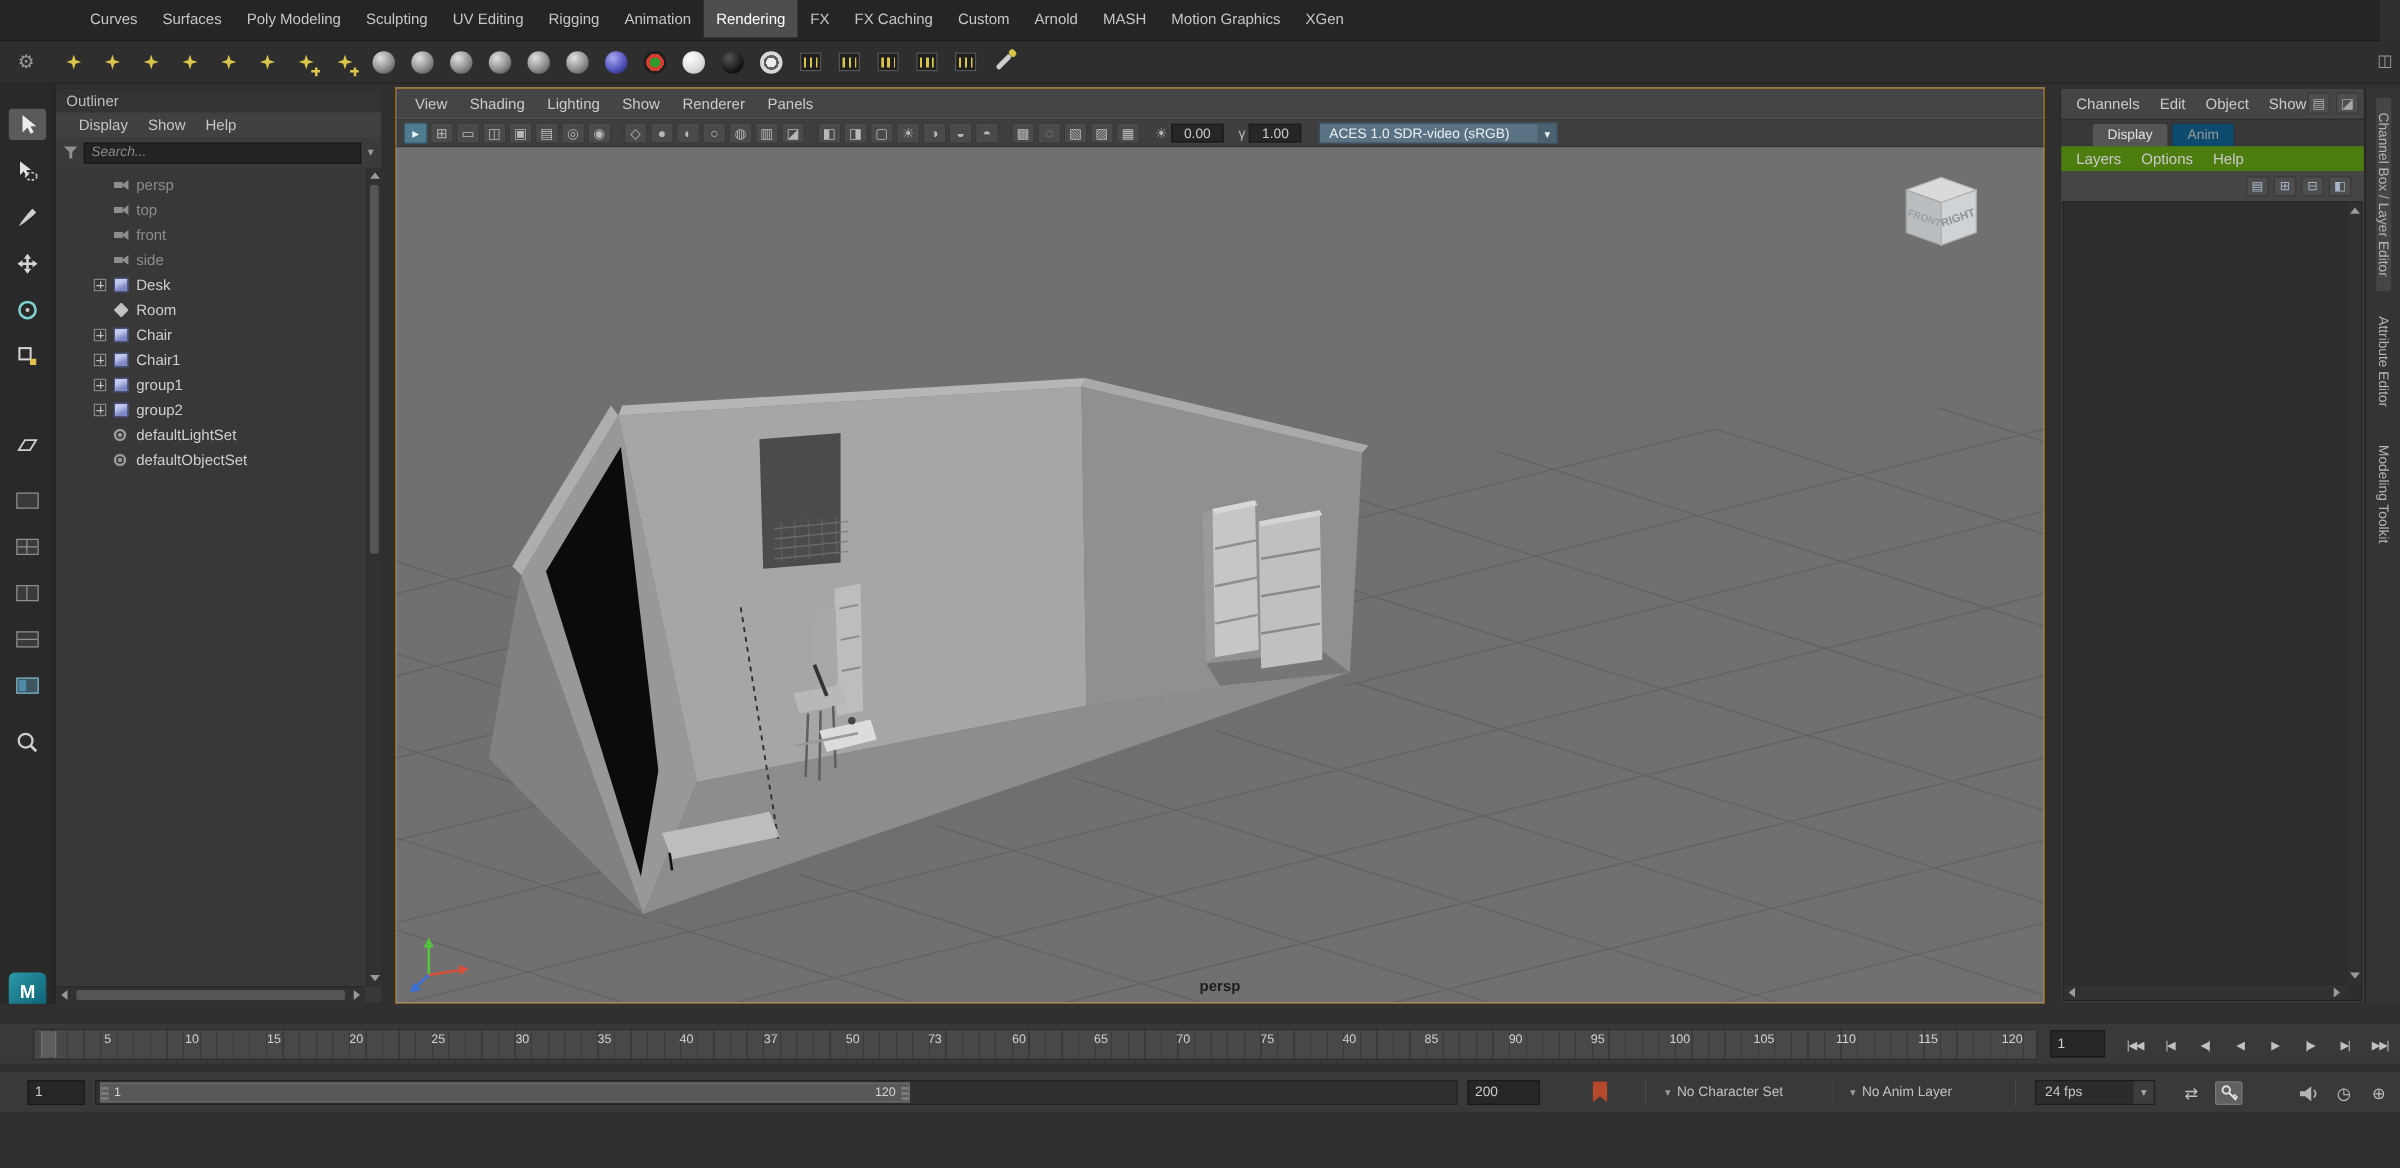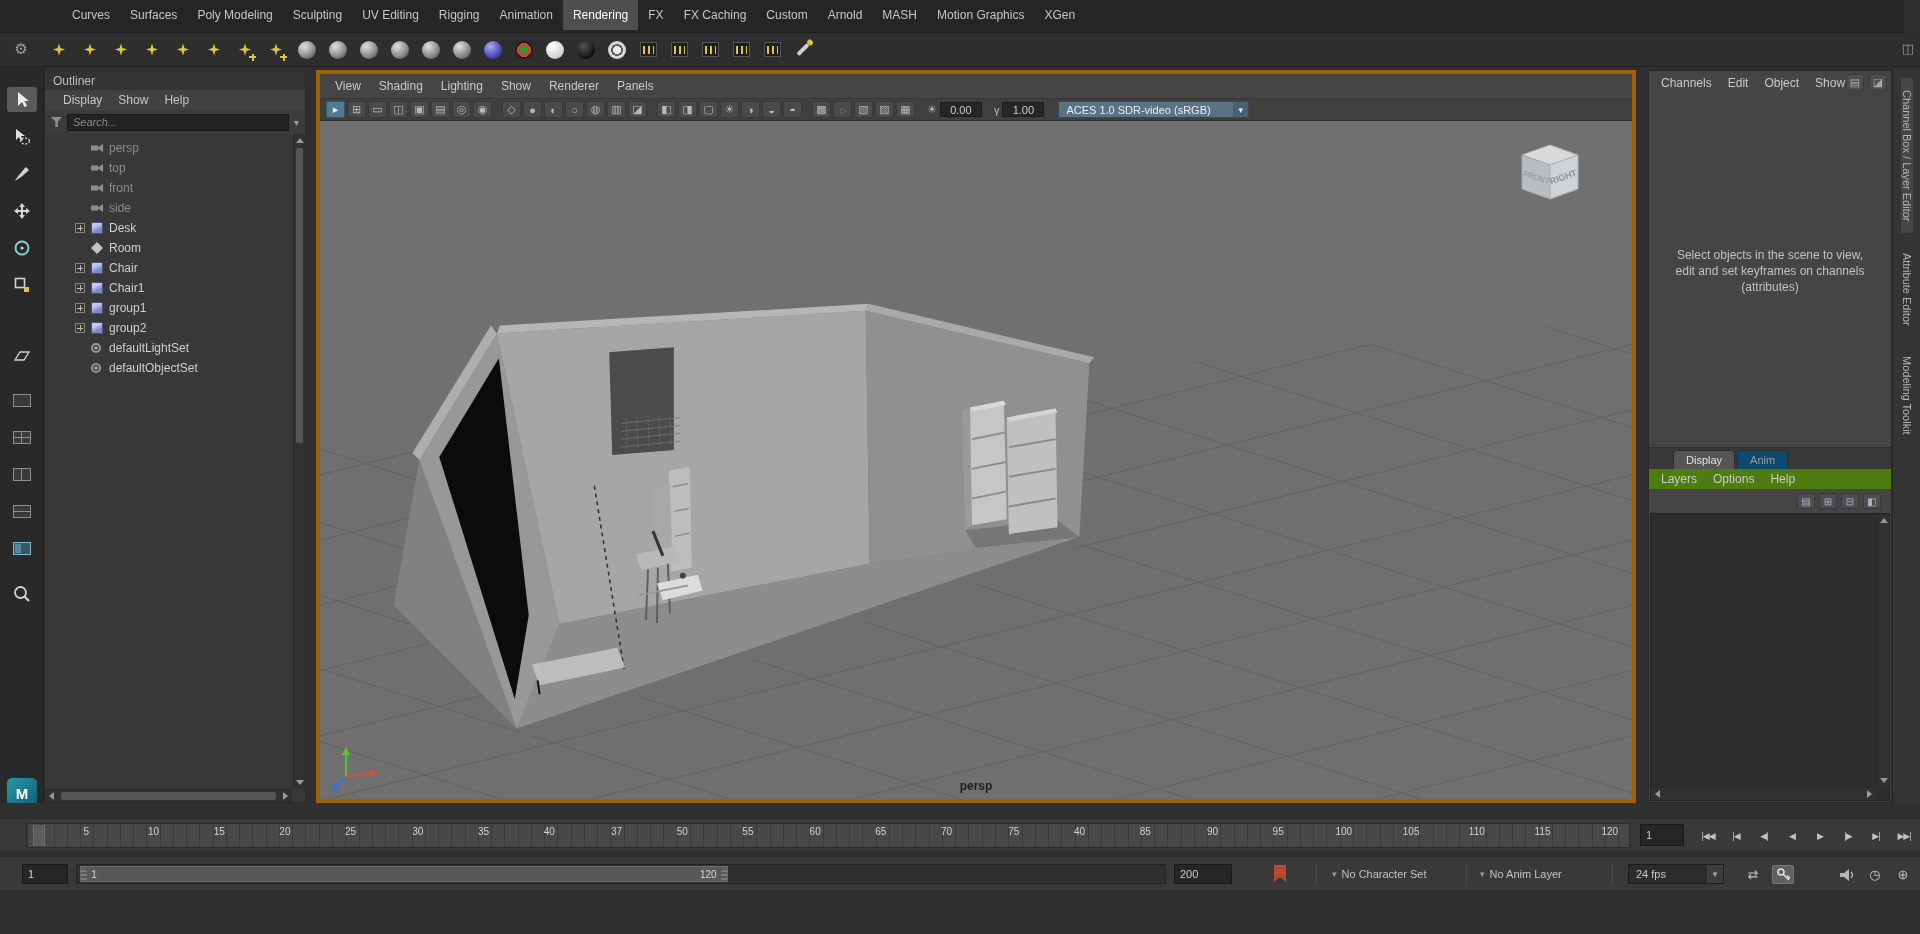--- a/index.html
+++ b/index.html
@@ -89,21 +89,21 @@
   .tri-up{width:0;height:0;border:4px solid transparent;border-bottom:5px solid #9a9a9a;margin-bottom:3px}
   .tri-down{width:0;height:0;border:4px solid transparent;border-top:5px solid #9a9a9a;margin-top:3px}
   .tri-left{width:0;height:0;border:4px solid transparent;border-right:5px solid #9a9a9a;margin-right:3px}
   .tri-right{width:0;height:0;border:4px solid transparent;border-left:5px solid #9a9a9a;margin-left:3px}
   .vsb .thumb{position:absolute;left:2px;right:2px;top:14px;height:45%;background:#555;border-radius:2px}
   .hsb{position:absolute;left:0;right:13px;bottom:0;height:13px;background:#313131;border-top:1px solid #2a2a2a}
   .hsb .sb-btn{position:absolute;top:0;width:12px;height:12px;display:flex;align-items:center;justify-content:center}
   .hsb .left{left:0}.hsb .right{right:0}
   .hsb .thumb{position:absolute;top:2px;bottom:2px;left:16px;right:16px;background:#555;border-radius:2px}
   
-  .viewport{position:absolute;left:316px;top:70px;width:1320px;height:733px;background:#e5e5e5;border:4px solid #a16207}
+  .viewport{position:absolute;left:316px;top:70px;width:1320px;height:733px;background:#e5e5e5;border:1px solid #a16207}
   .vp-menus{height:24px;display:flex;align-items:center;padding-left:6px;background:#454545}
   .vp-menus .mi{padding:5px 9px;color:#cacaca}
   .vp-toolbar{height:23px;display:flex;align-items:center;gap:2px;padding-left:6px;background:#3f3f3f;
       border-top:1px solid #373737;border-bottom:1px solid #2e2e2e}
   .vt{width:19px;height:17px;display:flex;align-items:center;justify-content:center;font-size:11px;
       color:#b8b8b8;background:#4a4a4a;border:1px solid #393939;border-radius:2px;overflow:hidden}
   .vt.on{background:#4f7a8f;border-color:#36586a;color:#e4f2f6}
   .vt.gap{margin-left:8px}
   .vf{display:flex;align-items:center;gap:3px;margin-left:10px}
   .vf .fic{color:#b8b8b8;font-size:11px}
@@ -596,25 +596,20 @@
     <div class="cb-menus">
       <div class="mi">Channels</div>
         <div class="mi">Edit</div>
         <div class="mi">Object</div>
         <div class="mi">Show</div>
       <div class="cb-corner">
         <div class="cb-corner-icon">▤</div>
           <div class="cb-corner-icon">◪</div>
       </div>
     </div>
-    <div class="cb-empty">
-      <span>Select objects in the scene to view,</span>
-      <span>edit and set keyframes on channels</span>
-      <span>(attributes)</span>
-    </div>
     <div class="le-tabs">
       <div class="le-tab active">Display</div>
         <div class="le-tab">Anim</div>
     </div>
     <div class="le-menus">
       <div class="mi">Layers</div>
         <div class="mi">Options</div>
         <div class="mi">Help</div>
     </div>
     <div class="le-btnrow">
@@ -658,21 +653,21 @@
         <div class="tick" style="left: 3.7%;">5</div>
           <div class="tick" style="left: 7.9%;">10</div>
           <div class="tick" style="left: 12%;">15</div>
           <div class="tick" style="left: 16.1%;">20</div>
           <div class="tick" style="left: 20.2%;">25</div>
           <div class="tick" style="left: 24.4%;">30</div>
           <div class="tick" style="left: 28.5%;">35</div>
           <div class="tick" style="left: 32.6%;">40</div>
           <div class="tick" style="left: 36.8%;">37</div>
           <div class="tick" style="left: 40.9%;">50</div>
-          <div class="tick" style="left: 45%;">55</div>
+          <div class="tick" style="left: 45%;">73</div>
           <div class="tick" style="left: 49.2%;">60</div>
           <div class="tick" style="left: 53.3%;">65</div>
           <div class="tick" style="left: 57.4%;">70</div>
           <div class="tick" style="left: 61.6%;">75</div>
           <div class="tick" style="left: 65.7%;">40</div>
           <div class="tick" style="left: 69.8%;">85</div>
           <div class="tick" style="left: 74%;">90</div>
           <div class="tick" style="left: 78.1%;">95</div>
           <div class="tick" style="left: 82.2%;">100</div>
           <div class="tick" style="left: 86.4%;">105</div>

